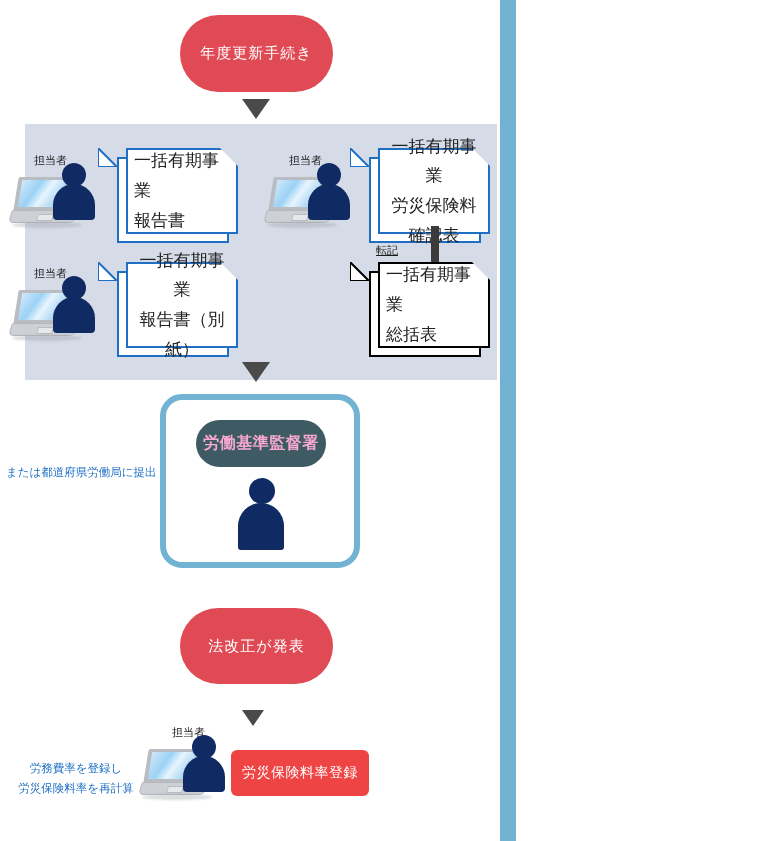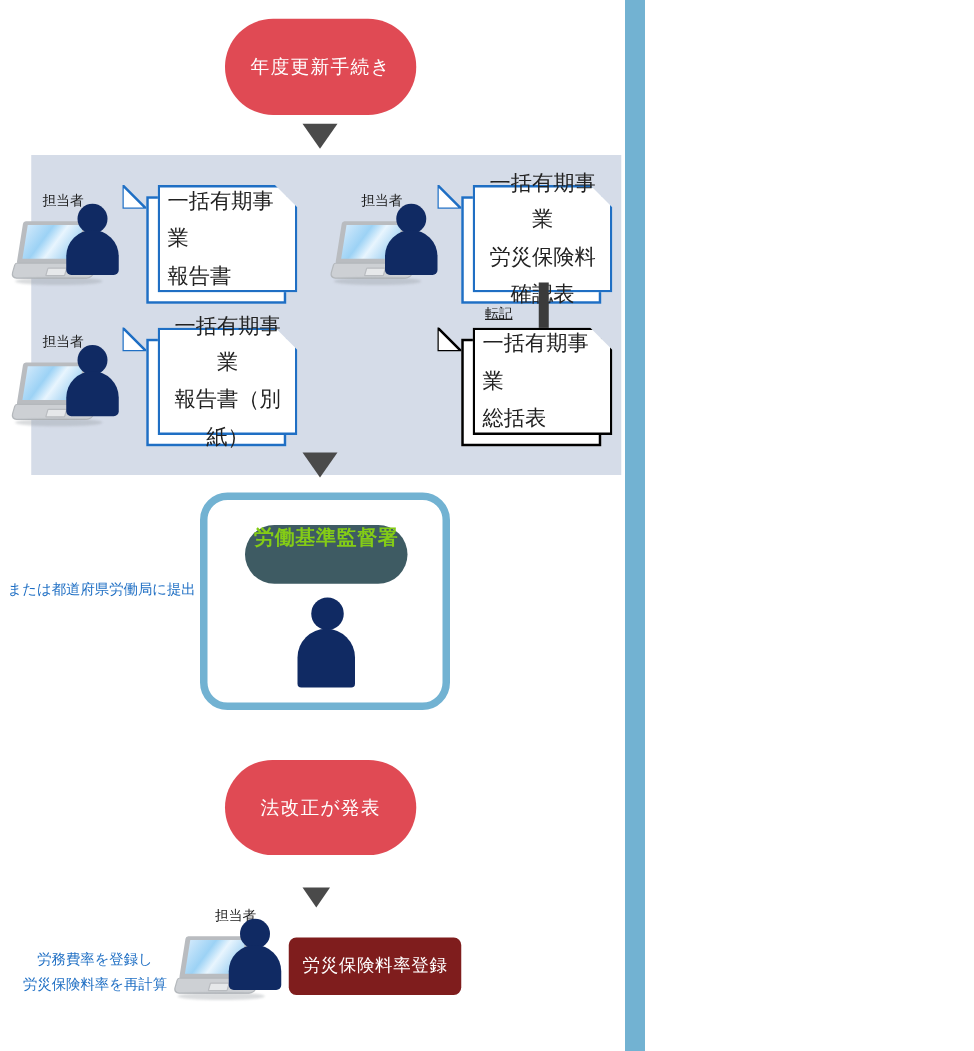--- a/index.html
+++ b/index.html
@@ -151,22 +151,22 @@
   .office-box{
     position:absolute;left:160px;top:394px;width:200px;height:174px;
     background:#ffffff;
     border:6px solid #72b2d2;
     border-radius:22px;
     box-sizing:border-box;
   }
   .office-pill{
     position:absolute;left:196px;top:420px;width:130px;height:47px;
     background:#3e5b63;border-radius:24px;
-    display:flex;justify-content:center;
-    color:#84cc16;font-size:16px;font-weight:bold;letter-spacing:.5px;
+    display:flex;align-items:center;justify-content:center;
+    color:#f9a8d4;font-size:16px;font-weight:bold;letter-spacing:.5px;
   }
   .office-person{position:absolute;left:238px;top:478px;width:46px;height:72px;}
   .office-person .head{
     position:absolute;left:11px;top:0;width:26px;height:26px;border-radius:50%;
     background:#102a63;
   }
   .office-person .body{
     position:absolute;left:0px;top:25px;width:46px;height:47px;
     background:#102a63;border-radius:23px 23px 3px 3px;
   }
@@ -176,21 +176,21 @@
     position:absolute;
     color:#1f6fc4;font-size:11.5px;line-height:1.75;text-align:center;
     white-space:nowrap;
   }
   #note-submit{left:6px;top:462px;width:150px;}
   #note-recalc{left:6px;top:758px;width:140px;}
 
   
   .btn-blue{
     position:absolute;left:231px;top:750px;width:138px;height:46px;
-    background:#7f1d1d;border-radius:6px;
+    background:#ef4444;border-radius:6px;
     display:flex;align-items:center;justify-content:center;
     color:#ffffff;font-size:14px;letter-spacing:.5px;
   }
 </style>
 </head>
 <body>
 
 <div class="canvas">
 
   <div class="side-bar"></div>
@@ -260,21 +260,21 @@
     <div class="txt">
       <span class="ll">一括有期事業</span>
       <span class="ll">労災保険料確認表</span>
     </div>
   </div>
 
   <div class="trans-arrow" style="left:424px;top:226px;">
     <div class="shaft"></div>
       <div class="head"></div>
   </div>
-  <div class="trans-label" style="left:388px;top:243px;text-decoration:underline;">転記</div>
+  <div class="trans-label" style="left:376px;top:243px;text-decoration:underline;">転記</div>
 
   <div class="person-laptop" style="left:10px;top:268px;">
     <div class="pl-label">担当者</div>
     <div class="laptop">
       <div class="screen">
           <div class="screen-inner"></div>
         </div>
       <div class="base"></div>
       <div class="pad"></div>
       <div class="shadow"></div>

